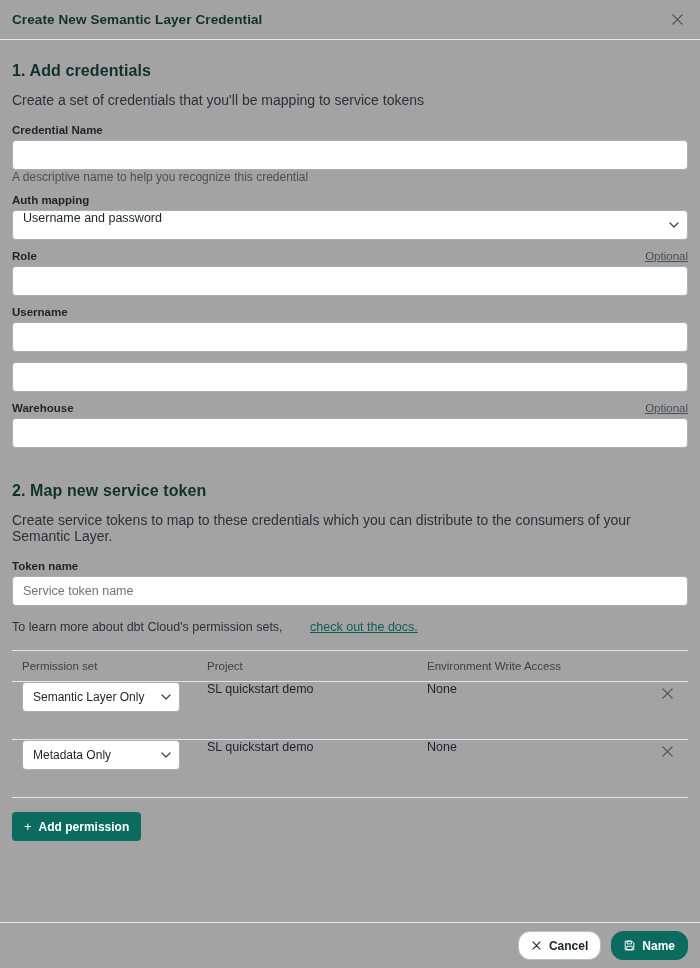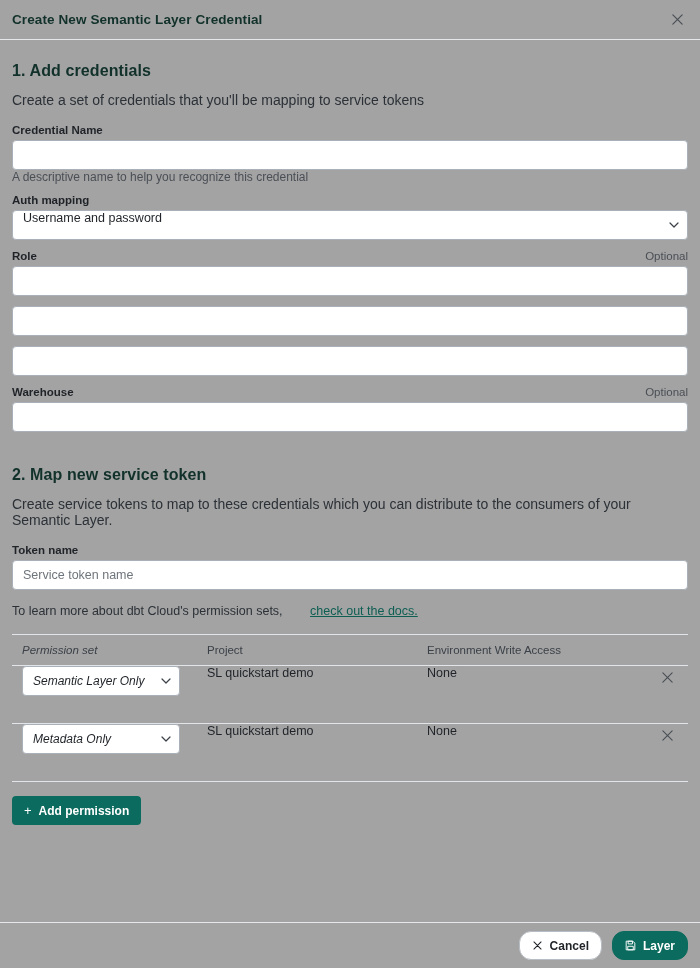--- a/index.html
+++ b/index.html
@@ -70,20 +70,21 @@
     margin-bottom: 4px;
   }
   .field-label {
     font-size: 11.5px;
     font-weight: bold;
     color: #1f2328;
   }
   .optional-tag {
     font-size: 11.5px;
     color: #4a4f56;
+    text-decoration: underline;
   }
   .text-input {
     width: 100%;
     height: 30px;
     border: 1px solid #a9b0b8;
     border-radius: 4px;
     background: #fff;
     padding: 0 10px;
     font-size: 12.5px;
     font-family: "Liberation Sans", sans-serif;
@@ -137,21 +138,21 @@
     border-collapse: collapse;
   }
   .perm-head {
     display: flex;
     align-items: center;
     height: 31px;
     border-bottom: 1px solid #e1e4e8;
     padding: 0 10px;
   }
   .perm-head .col { font-size: 11.5px; color: #3b4148; }
-  .col-perm { width: 185px; font-style: italic; }
+  .col-perm { width: 185px; }
   .col-proj { width: 220px; }
   .col-env { flex: 1; }
   .col-x { width: 30px; }
   .perm-row {
     display: flex;
     align-items: flex-start;
     height: 58px;
     border-bottom: 1px solid #e1e4e8;
     padding: 0 10px;
   }
@@ -275,20 +276,23 @@
 
     <div class="field">
       <div class="field-label-row">
         <span class="field-label">Role</span>
         <span class="optional-tag">Optional</span>
       </div>
       <input class="text-input" type="text" placeholder="" style="">
     </div>
 
     <div class="field">
+      <div class="field-label-row">
+        <span class="field-label">Username</span>
+      </div>
       <input class="text-input" type="text" placeholder="" style="">
     </div>
 
     <div class="field">
       <input class="text-input" type="password" placeholder="" style="">
     </div>
 
     <div class="field">
       <div class="field-label-row">
         <span class="field-label">Warehouse</span>
@@ -379,17 +383,17 @@
       <span>Cancel</span>
     </button>
     <button class="btn btn-save">
       <span>
         <svg width="11" height="11" viewBox="0 0 14 14" fill="none" stroke="currentColor" stroke-width="1.2" stroke-linejoin="round">
           <path d="M1.5 1.5 H10 L12.5 4 V12.5 H1.5 Z"></path>
           <path d="M4 1.5 H9.5 V5 H4 Z"></path>
           <path d="M3.5 8 H10.5 V12.5 H3.5 Z"></path>
         </svg>
       </span>
-      <span>Layer</span>
+      <span>Name</span>
     </button>
   </div>
 
 </div>
 
 </body></html>

